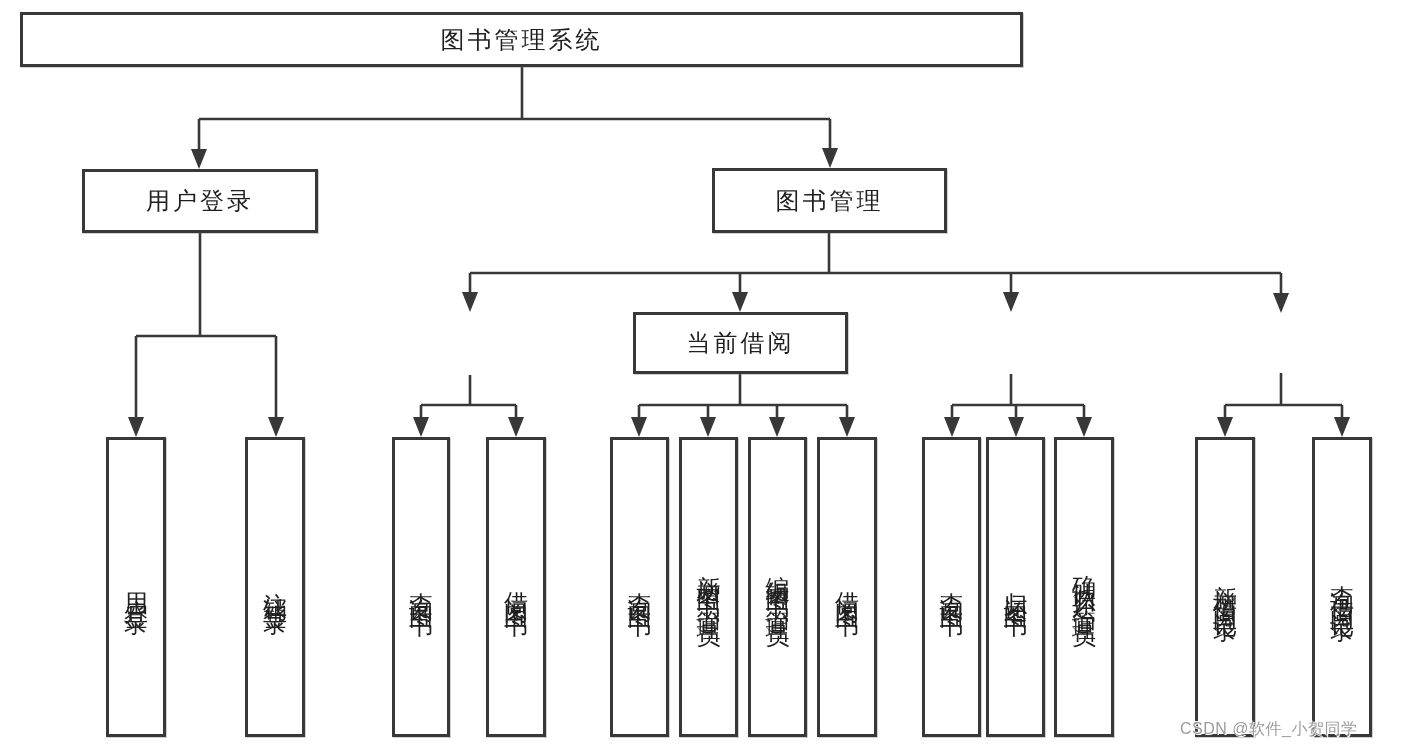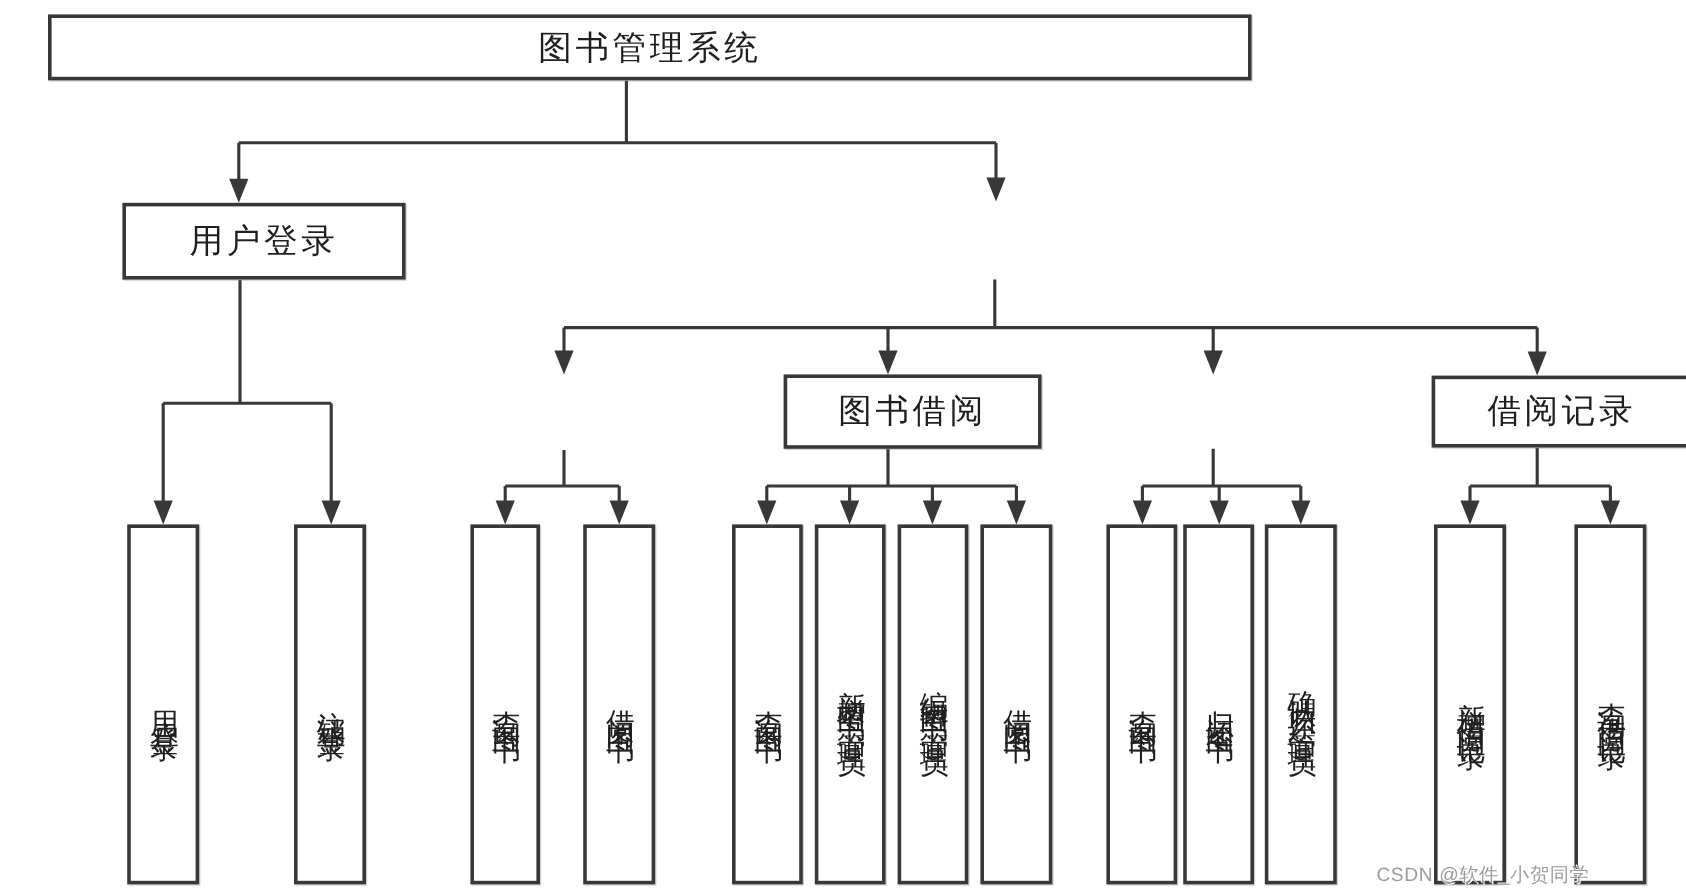--- a/index.html
+++ b/index.html
@@ -27,24 +27,23 @@
     background: #ffffff;
     border: 3px solid #383838;
     color: #1f1f1f;
     display: flex;
     align-items: center;
     justify-content: center;
     z-index: 1;
     box-shadow: 1px 1px 0 rgba(120,120,120,0.35);
   }
   .node {
-    font-size: 28px;
+    font-size: 24px;
     letter-spacing: 3px;
     white-space: nowrap;
-    margin-left: 20px;
   }
   .leaf {
     top: 437px;
     height: 300px;
     font-size: 24px;
     letter-spacing: 7px;
     writing-mode: vertical-rl;
   }
   
   .n-root    { left: 20px;   top: 12px;  width: 1003px; height: 55px; }
@@ -65,21 +64,21 @@
   .l6  { left: 679px;  width: 59px; }
   .l7  { left: 748px;  width: 59px; }
   .l8  { left: 817px;  width: 60px; }
   .l9  { left: 922px;  width: 59px; }
   .l10 { left: 986px;  width: 59px; }
   .l11 { left: 1054px; width: 60px; }
   .l12 { left: 1195px; width: 60px; }
   .l13 { left: 1312px; width: 60px; }
   #watermark {
     position: absolute;
-    left: 1147px;
+    left: 1180px;
     top: 719px;
     z-index: 3;
     font-size: 16px;
     letter-spacing: 0.5px;
     color: #9c9c9c;
     white-space: nowrap;
     text-shadow: 1px 1px 0 #ffffff, -1px -1px 0 #ffffff;
   }
 </style>
 </head>
@@ -114,23 +113,23 @@
       <polygon points="1008,417 1024,417 1016,437"></polygon>
       <polygon points="1076,417 1092,417 1084,437"></polygon>
       <polygon points="1217,417 1233,417 1225,437"></polygon>
       <polygon points="1334,417 1350,417 1342,437"></polygon>
     </g>
   </svg>
 
   <div class="node n-root">图书管理系统</div>
 
   <div class="node n-login">用户登录</div>
+  <div class="node n-mgmt">图书管理</div>
 
-  <div class="node n-borrow">图书借阅</div>
-  <div class="node n-records">借阅记录</div>
+  <div class="node n-borrow">当前借阅</div>
 
   <div class="leaf l1">用户登录</div>
   <div class="leaf l2">注销登录</div>
   <div class="leaf l3">查询图书</div>
   <div class="leaf l4">借阅图书</div>
   <div class="leaf l5">查询图书</div>
   <div class="leaf l6">新增图书（管理员）</div>
   <div class="leaf l7">编辑图书（管理员）</div>
   <div class="leaf l8">借阅图书</div>
   <div class="leaf l9">查询图书</div>

